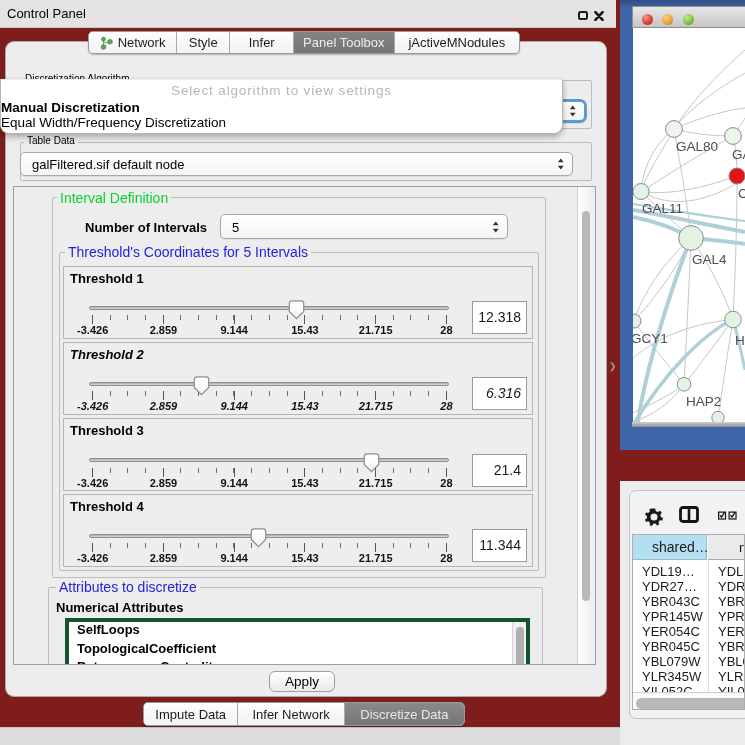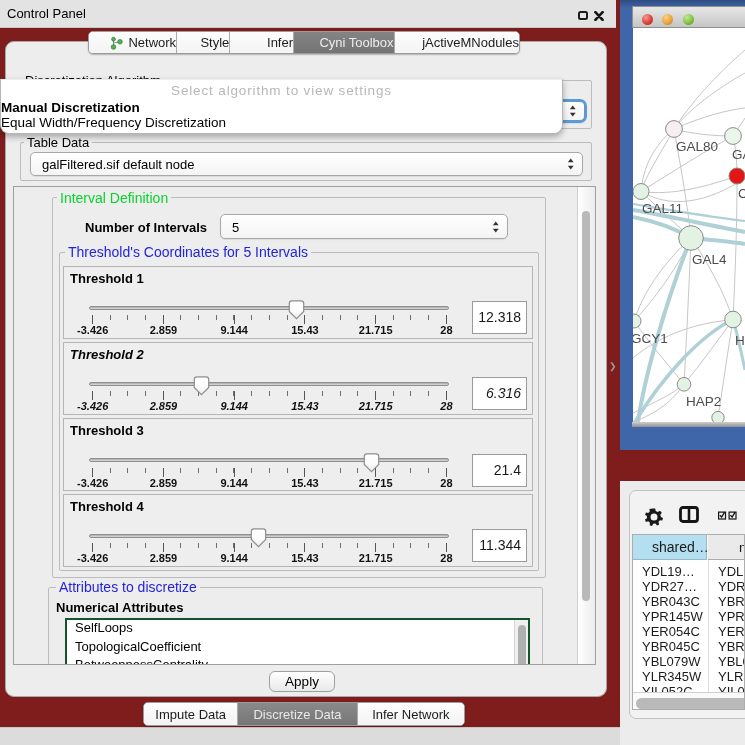--- a/index.html
+++ b/index.html
@@ -9,27 +9,27 @@
 
 #titlebar { left:0; top:0; width:616px; height:28px; background:#e3e3e3; border-bottom:1px solid #cacaca; }
 #titlebar .t { position:absolute; left:7px; top:6px; font-size:13px; color:#000; }
 #floatbtn { left:577.5px; top:10.5px; width:10px; height:9.5px; border:2px solid #1c1c1c; border-radius:2.5px; background:#e7e7e7; box-shadow:0.5px 0.5px 0 rgba(255,255,255,0.7); }
 
 
 #panel { left:5px; top:41px; width:602px; height:656px; border:1px solid #a9a9a9; border-radius:9px; background:#ededed; }
 
 
 #toptabs { left:88px; top:31px; width:432px; height:23px; display:flex; border:1px solid #9b9b9b; border-radius:5px; overflow:hidden; background:#fbfbfb; box-shadow:0 1px 1.5px rgba(0,0,0,0.25); font-size:13px; color:#1c1c1c; z-index:5; }
-#toptabs .seg { display:flex; align-items:center; justify-content:flex-end; height:100%; border-right:1px solid #ababab; background:linear-gradient(#fdfdfd,#f3f3f3); }
+#toptabs .seg { display:flex; align-items:center; justify-content:center; height:100%; border-right:1px solid #ababab; background:linear-gradient(#fdfdfd,#f3f3f3); }
 #toptabs .seg:last-child { border-right:none; }
 #toptabs .sel { background:linear-gradient(#848484,#747474); color:#ededed; }
 
 
 .group { position:absolute; border:1px solid #bcbcbc; border-radius:2px; }
-.gtitle { position:absolute; font-size:13px; background:#ededed; padding:0 3px; white-space:nowrap; }
+.gtitle { position:absolute; font-size:10px; background:#ededed; padding:0 3px; white-space:nowrap; }
 
 
 #popup { left:0; top:78.5px; width:563px; height:55px; background:#fff; border:1px solid #b6b6b6; border-top:1px solid #ededed; border-radius:0 0 9px 9px; box-shadow:0 3px 6px rgba(0,0,0,0.3); z-index:10; }
 #popup .ph { position:absolute; top:3.5px; left:0; width:100%; text-align:center; color:#b7b7b7; font-size:13.5px; letter-spacing:0.85px; }
 #popup .i1 { position:absolute; top:20.5px; left:0px; font-size:13.5px; font-weight:bold; color:#000; }
 #popup .i2 { position:absolute; top:35px; left:0px; font-size:13.5px; color:#000; }
 
 
 .combo { position:absolute; background:linear-gradient(#ffffff,#f4f4f4); border:1px solid #a8a8a8; border-radius:5px; font-size:13px; color:#000; box-shadow:0 1px 1px rgba(0,0,0,0.08); }
 .combo .txt { position:absolute; left:11px; top:50%; transform:translateY(-50%); }
@@ -44,21 +44,21 @@
 .tbox { position:absolute; left:49px; width:469.5px; height:73px; border:1px solid #b5b5b5; background:#eeeeee; }
 .tlabel { position:absolute; left:6px; top:4px; font-weight:bold; font-size:13px; color:#000; }
 .track { position:absolute; left:24.5px; top:39px; width:360px; height:4px; border:1px solid #8f8f8f; border-radius:3px; background:linear-gradient(#ababab,#dcdcdc); }
 .minorticks { position:absolute; left:27.7px; top:48.5px; width:355px; height:5px; background:repeating-linear-gradient(to right, #6e6e6e 0px, #6e6e6e 1px, transparent 1px, transparent 17.685px); }
 .majortick { position:absolute; top:48.5px; width:1px; height:9px; background:#555; }
 .ticklabel { position:absolute; top:57.5px; width:61px; text-align:center; font-size:11px; font-weight:bold; color:#111; }
 .thumb { position:absolute; top:33.5px; }
 .vfield { position:absolute; left:408px; top:34.5px; width:55px; height:33px; border:1px solid #9a9a9a; background:#fff; font-size:14px; color:#1a1a1a; text-align:right; line-height:31px; padding-right:5px; }
 
 
-#attrlist { position:absolute; left:51px; top:431px; width:465px; height:60px; background:#fff; border:2px solid #14532d; font-size:13px; color:#000; }
+#attrlist { position:absolute; left:51px; top:431px; width:465px; height:60px; background:#fff; border:4px solid #14532d; font-size:13px; color:#000;font-weight:bold; }
 #attrlist .li { position:absolute; left:8px; }
 #alsb { position:absolute; right:0; top:0; width:14px; height:100%; background:#f0f0f0; border-left:1px solid #d5d5d5; }
 #alsb .th { position:absolute; left:3px; top:5px; width:8px; height:52px; border-radius:4px; background:#b0b0b0; }
 
 
 #apply { left:269px; top:671px; width:66px; height:21px; border:1px solid #9f9f9f; border-radius:6px; background:linear-gradient(#ffffff,#e9e9e9); font-size:13.5px; color:#000; text-align:center; line-height:19px; z-index:3; }
 
 
 #bottabs { left:143px; top:702px; width:322px; height:24px; display:flex; border:1px solid #9b9b9b; border-radius:5px; overflow:hidden; background:#fbfbfb; box-shadow:0 1px 1.5px rgba(0,0,0,0.25); font-size:13px; color:#1c1c1c; z-index:5; }
 #bottabs .seg { display:flex; align-items:center; justify-content:center; height:100%; border-right:1px solid #ababab; background:linear-gradient(#fdfdfd,#f3f3f3); }
@@ -101,36 +101,36 @@
 
   <div class="abs" id="toptabs">
     <div class="seg" style="width:88.5px;"><svg width="13" height="14" viewBox="0 0 13 14" style="margin-right:5px;">
           <path d="M3.5 3.5 L3.5 11 M3.5 7 L9.5 5.8" stroke="#8a8a8a" stroke-width="1" fill="none"></path>
           <circle cx="3.5" cy="3.2" r="1.9" fill="#55b055" stroke="#2e7d32" stroke-width="0.7"></circle>
           <circle cx="3.5" cy="11" r="2.3" fill="#55b055" stroke="#2e7d32" stroke-width="0.7"></circle>
           <circle cx="10" cy="5.8" r="2.3" fill="#55b055" stroke="#2e7d32" stroke-width="0.7"></circle>
         </svg>Network</div>
     <div class="seg" style="width:53.5px;">Style</div>
     <div class="seg" style="width:64px;">Infer</div>
-    <div class="seg sel" style="width:101px;">Cyni Toolbox</div>
+    <div class="seg sel" style="width:101px;">Panel Toolbox</div>
     <div class="seg" style="width:125px;">jActiveMNodules</div>
   </div>
 
   <div class="group" style="left:20px;top:80px;width:572px;height:48.5px;"></div>
   <div class="gtitle" style="left:22px;top:73px;">Discretization Algorithm</div>
   <div class="combo" style="left:430px;top:99px;width:157px;height:24px;border:3px solid #5b9ad2;border-radius:7px;">
       <svg class="arr" viewBox="0 0 9 14">
         <path d="M4.5 0.5 L8 5 L1 5 Z" fill="#333"></path>
         <path d="M4.5 13.5 L8 9 L1 9 Z" fill="#333"></path>
       </svg>
     </div>
 
   <div class="group" style="left:20px;top:142px;width:572px;height:39px;"></div>
   <div class="gtitle" style="left:24px;top:135px;">Table Data</div>
-  <div class="combo" style="left:30px;top:152px;width:553px;height:24px;">
+  <div class="combo" style="left:20px;top:152px;width:553px;height:24px;">
     <div class="txt">galFiltered.sif default node</div>
     <svg class="arr" viewBox="0 0 9 14">
         <path d="M4.5 0.5 L8 5 L1 5 Z" fill="#333"></path>
         <path d="M4.5 13.5 L8 9 L1 9 Z" fill="#333"></path>
       </svg>
   </div>
 
   <div class="abs" id="popup">
     <div class="ph">Select algorithm to view settings</div>
     <div class="i1">Manual Discretization</div>
@@ -281,22 +281,22 @@
 
     <div id="vsb">
         <div class="th"></div>
       </div>
   </div>
 
   <div class="abs" id="apply">Apply</div>
 
   <div class="abs" id="bottabs">
     <div class="seg" style="width:95px;">Impute Data</div>
+    <div class="seg" style="width:107px;">Infer Network</div>
     <div class="seg sel" style="width:120px;">Discretize Data</div>
-    <div class="seg" style="width:107px;">Infer Network</div>
   </div>
   <div class="abs" id="botstrip"></div>
 
   <div class="abs" style="left:609px;top:361px;width:8px;height:12px;color:#9a9a9a;font-size:9px;">❯</div>
 
   <div class="abs" id="bluebg"></div>
   <div class="abs" id="netwin">
     <div id="nettitle">
       <div class="light" style="left:9px; background:radial-gradient(circle at 35% 30%, #f59a94, #dd4138 55%, #a32721);"></div>
       <div class="light" style="left:29px; background:radial-gradient(circle at 35% 30%, #f7d089, #e8a63b 55%, #b37413);"></div>

